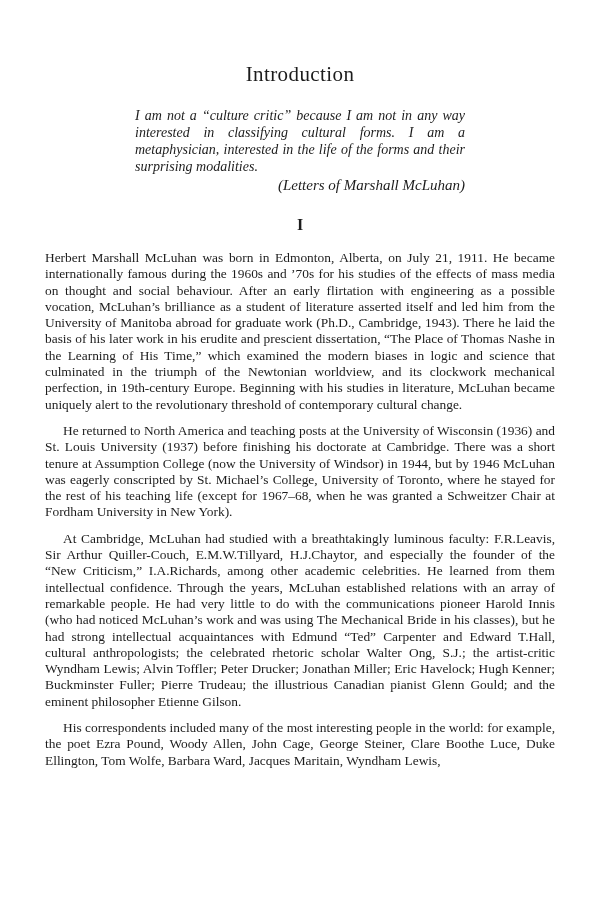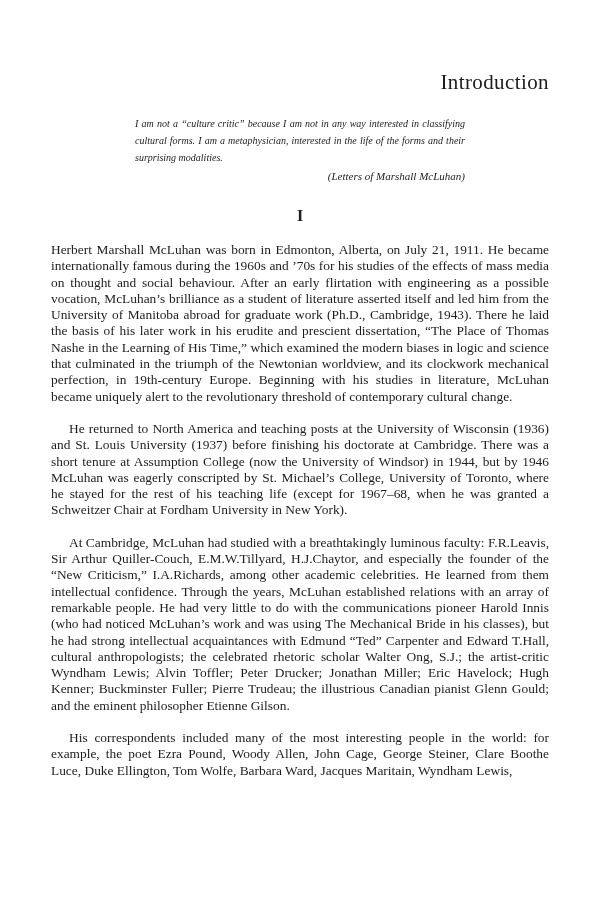--- a/index.html
+++ b/index.html
@@ -12,58 +12,58 @@
     width: 600px;
     height: 900px;
     background: #ffffff;
     box-sizing: border-box;
     padding: 0 35px;
     overflow: hidden;
     font-family: "Liberation Serif", serif;
     color: #1c1c1c;
   }
   .chapter-title {
-    margin: 16px;
+    margin: 8px;
     padding-top: 53px;
     font-size: 21px;
     line-height: 27px;
     font-weight: 400;
-    text-align: right;
+    text-align: center;
     letter-spacing: 0.4px;
   }
   .epigraph {
     margin: 19px 0 0 100px;
     width: 330px;
   }
   .epigraph-text {
     margin: 0;
     font-style: italic;
-    font-size: 10px;
+    font-size: 14px;
     line-height: 17px;
     text-align: justify;
   }
   .epigraph-attribution {
     margin: 2px 0 0 0;
     font-style: italic;
-    font-size: 11px;
+    font-size: 15px;
     line-height: 17px;
     text-align: right;
   }
   .section-heading {
     margin: 21px 0 0 0;
     font-size: 16px;
     line-height: 20px;
     font-weight: 700;
     text-align: center;
   }
   .body-text {
     margin-top: 15px;
   }
   .para {
-    margin: 16px;
+    margin: 10px;
     font-size: 13.4px;
     line-height: 16.3px;
     text-align: justify;
   }
   .para.indent {
     text-indent: 18px;
   }
   .italic {
   }
 </style>

